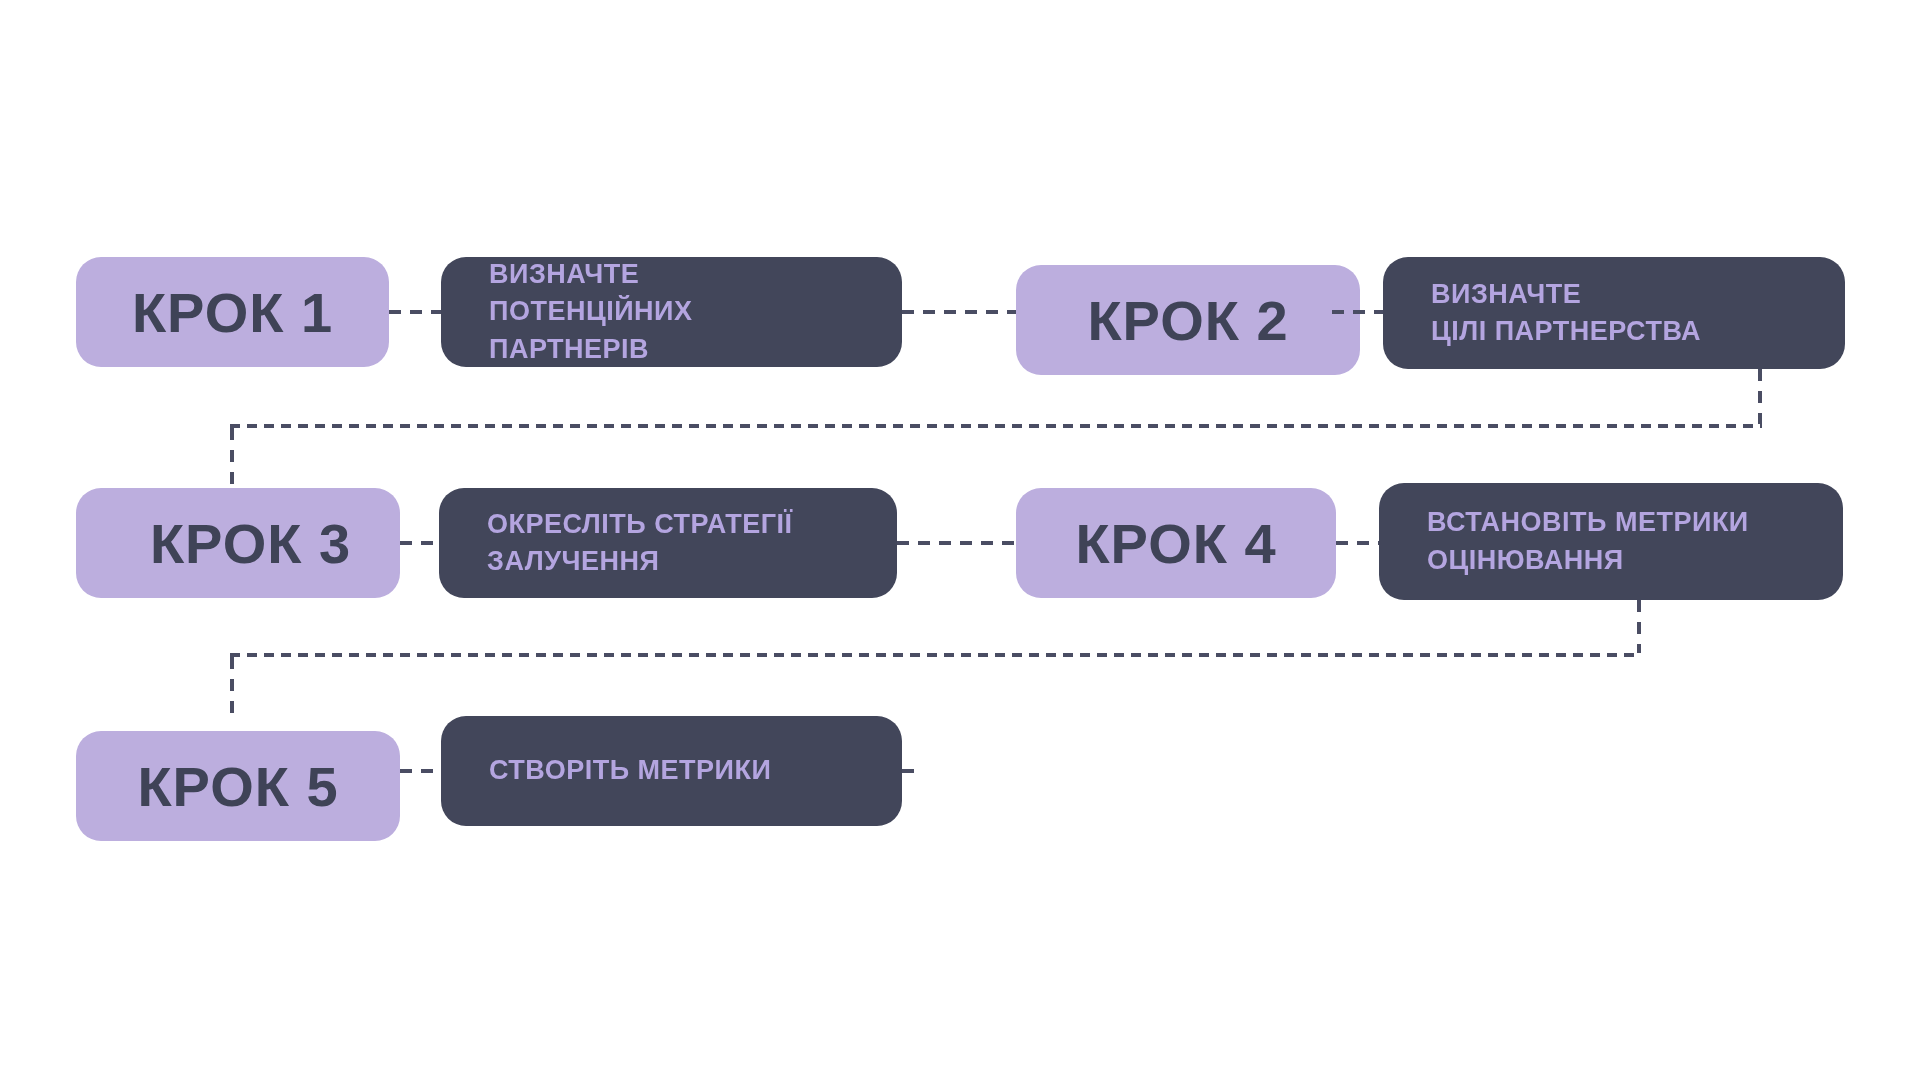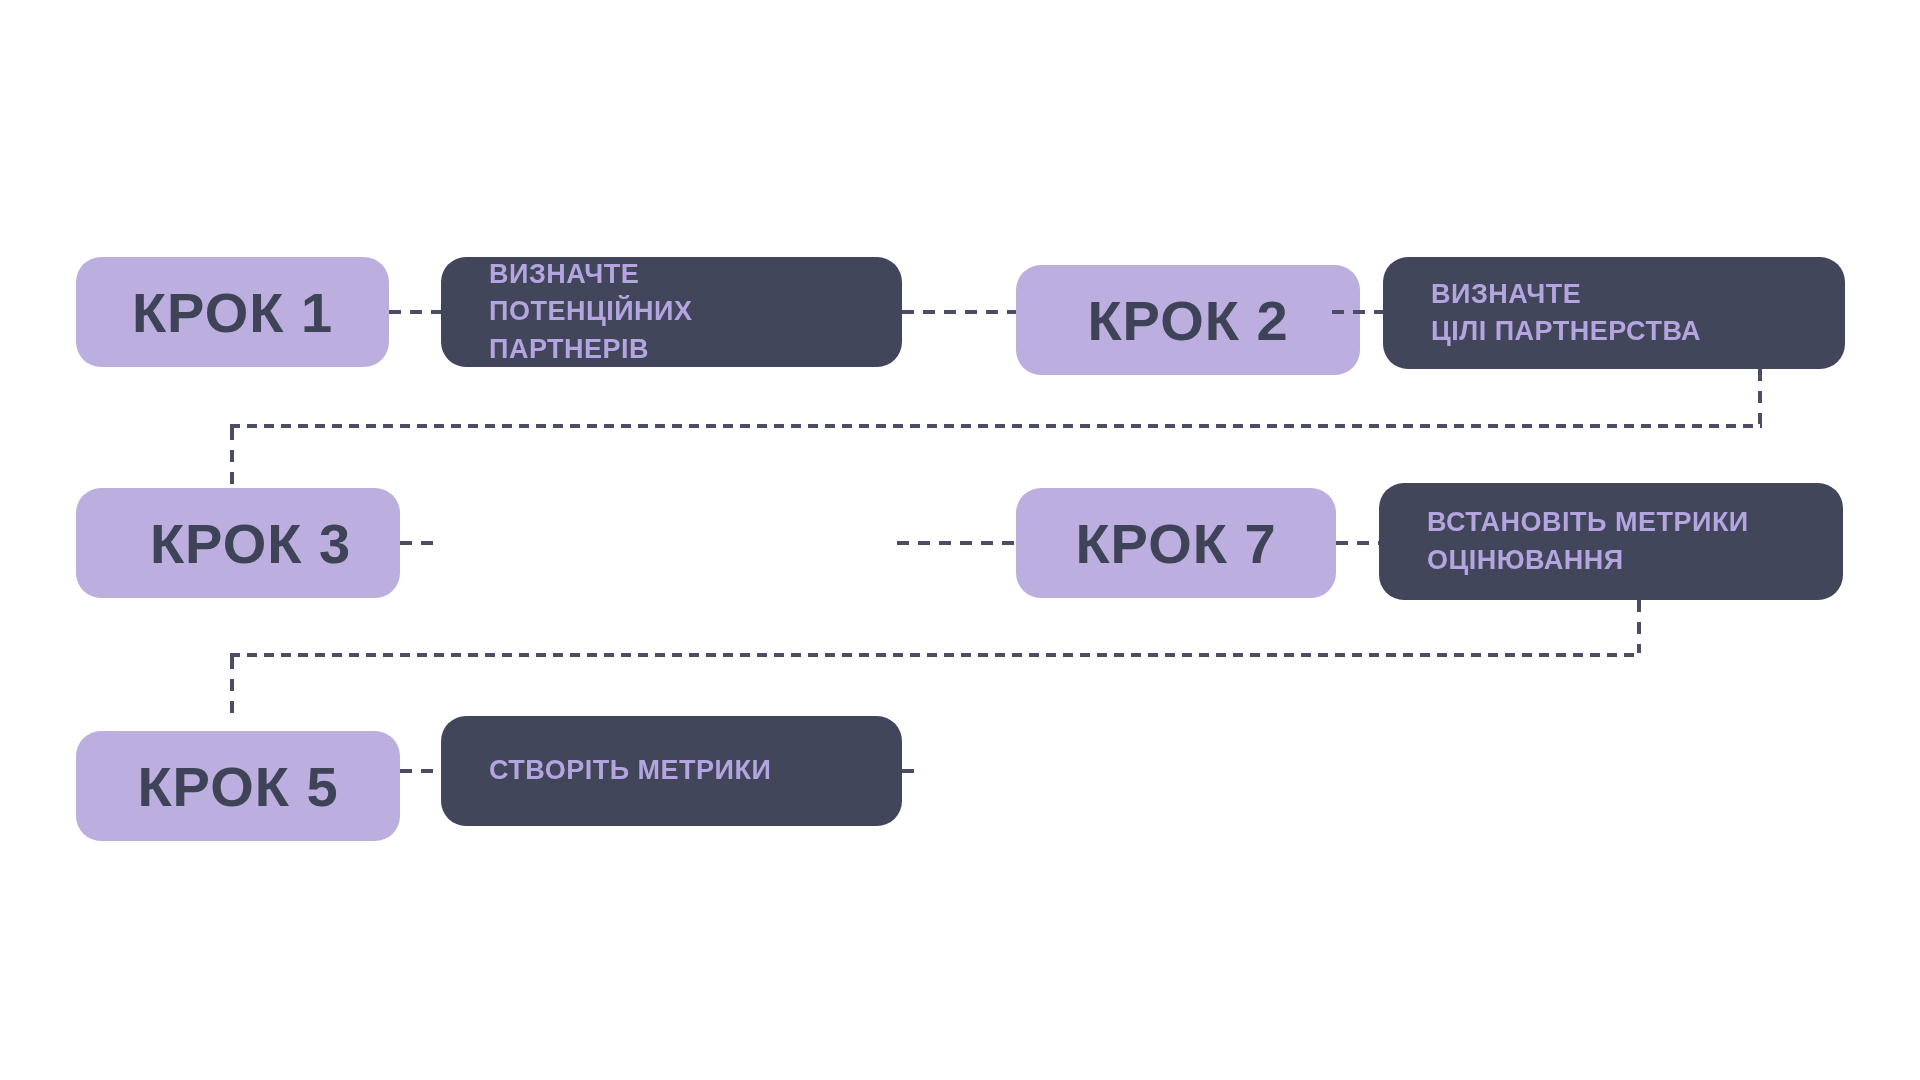--- a/index.html
+++ b/index.html
@@ -95,23 +95,27 @@
   </div>
 
   <div class="dash-v" style="left:1758px;top:369px;height:55px;"></div>
   <div class="dash-h long" style="left:230px;top:424px;width:1532px;"></div>
   <div class="dash-v" style="left:230px;top:428px;height:60px;"></div>
 
   <div class="box step-box" style="left:76px;top:488px;width:324px;height:110px;padding-left:25px;">
     <span class="step-label">КРОК 3</span>
   </div>
   <div class="dash-h" style="left:400px;top:541px;width:39px;"></div>
+  <div class="box desc-box" style="left:439px;top:488px;width:458px;height:110px;">
+    <span class="desc-label">ОКРЕСЛІТЬ СТРАТЕГІЇ
+ЗАЛУЧЕННЯ</span>
+  </div>
   <div class="dash-h" style="left:897px;top:541px;width:119px;"></div>
   <div class="box step-box" style="left:1016px;top:488px;width:320px;height:110px;">
-    <span class="step-label">КРОК 7</span>
+    <span class="step-label">КРОК 4</span>
   </div>
   <div class="dash-h" style="left:1336px;top:541px;width:43px;"></div>
   <div class="box desc-box" style="left:1379px;top:483px;width:464px;height:117px;">
     <span class="desc-label">ВСТАНОВІТЬ МЕТРИКИ
 ОЦІНЮВАННЯ</span>
   </div>
 
   <div class="dash-v" style="left:1637px;top:600px;height:53px;"></div>
   <div class="dash-h long" style="left:230px;top:653px;width:1411px;"></div>
   <div class="dash-v" style="left:230px;top:657px;height:59px;"></div>

